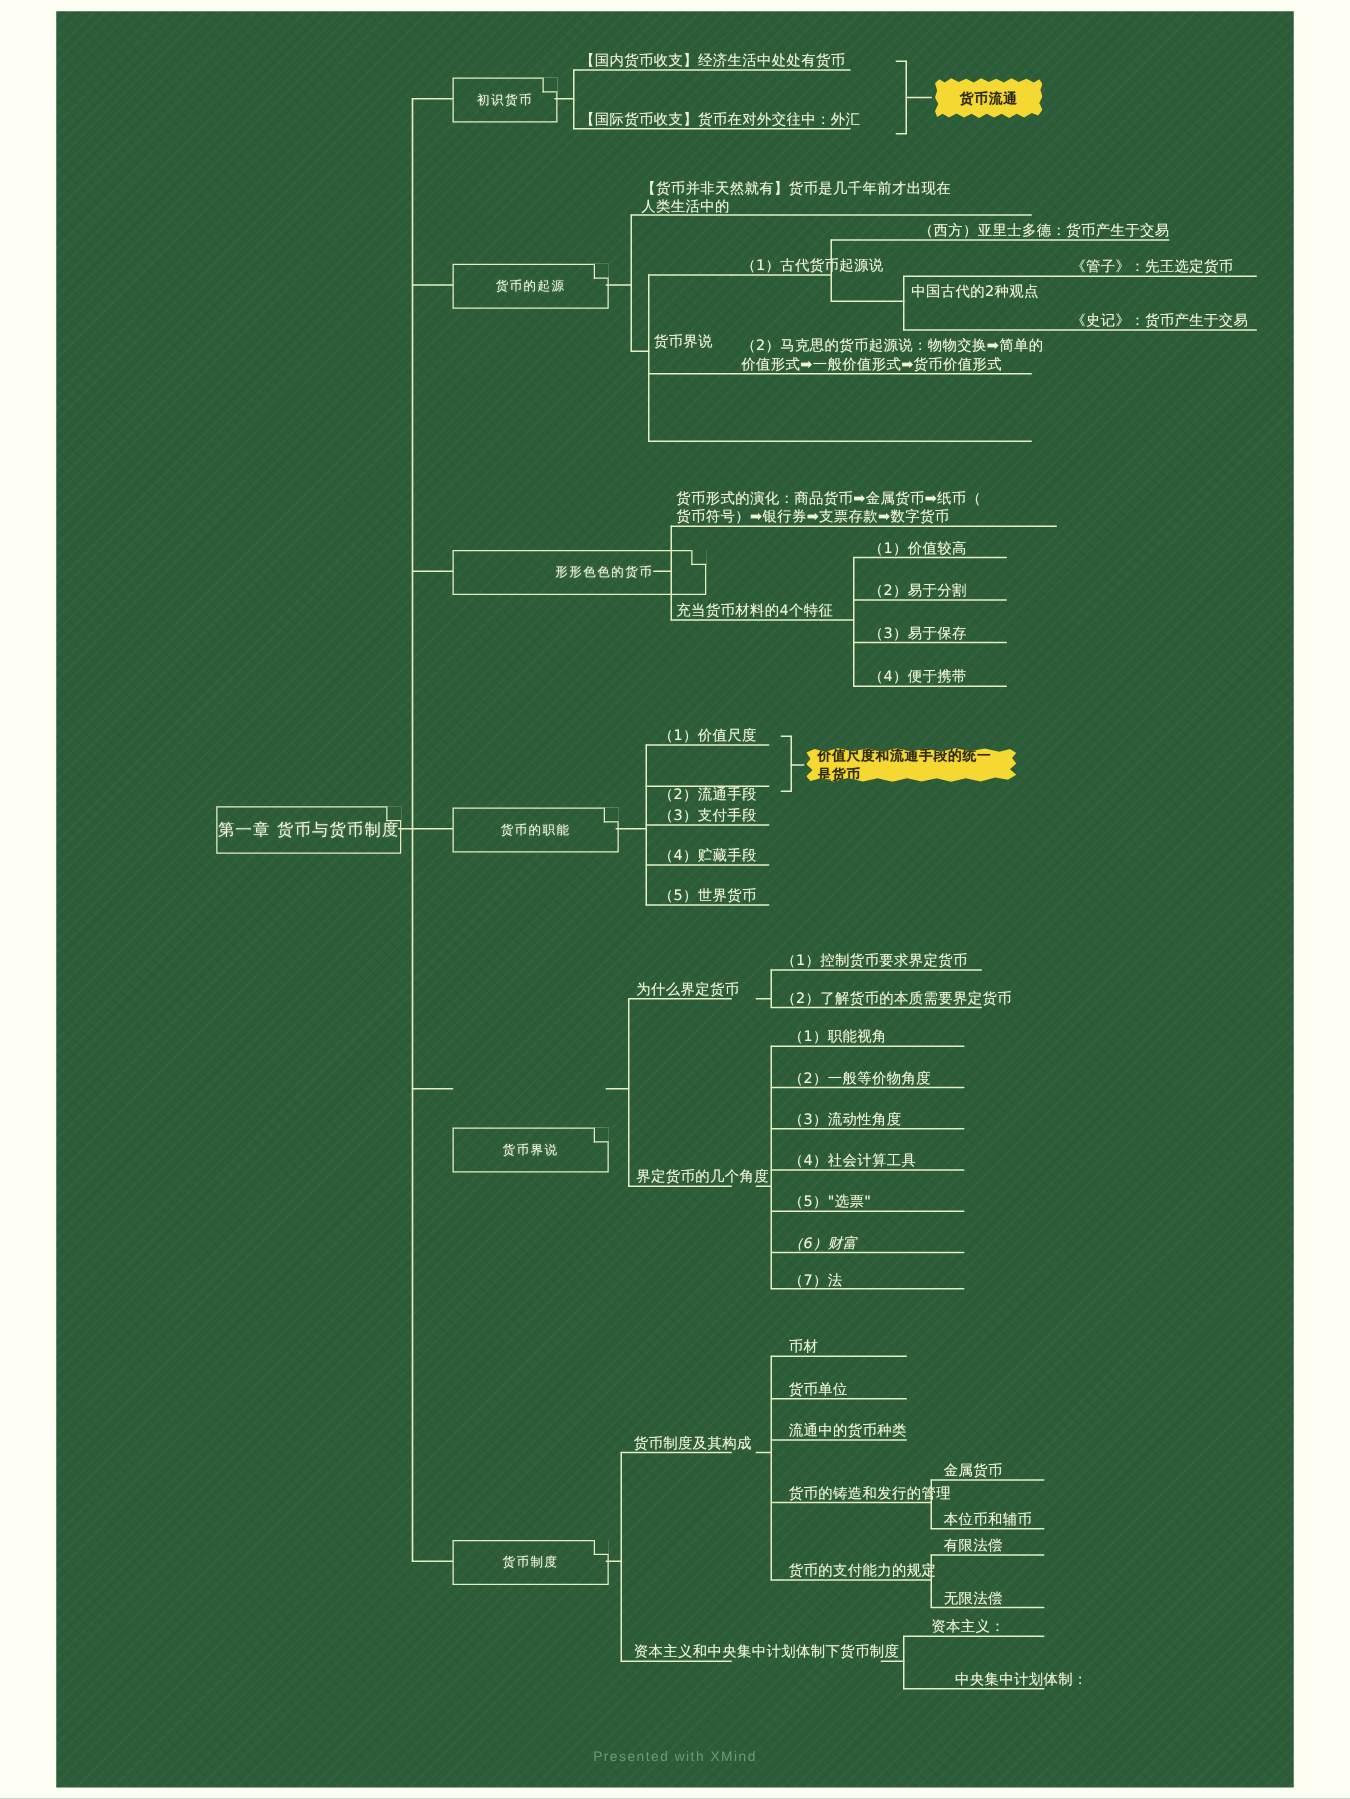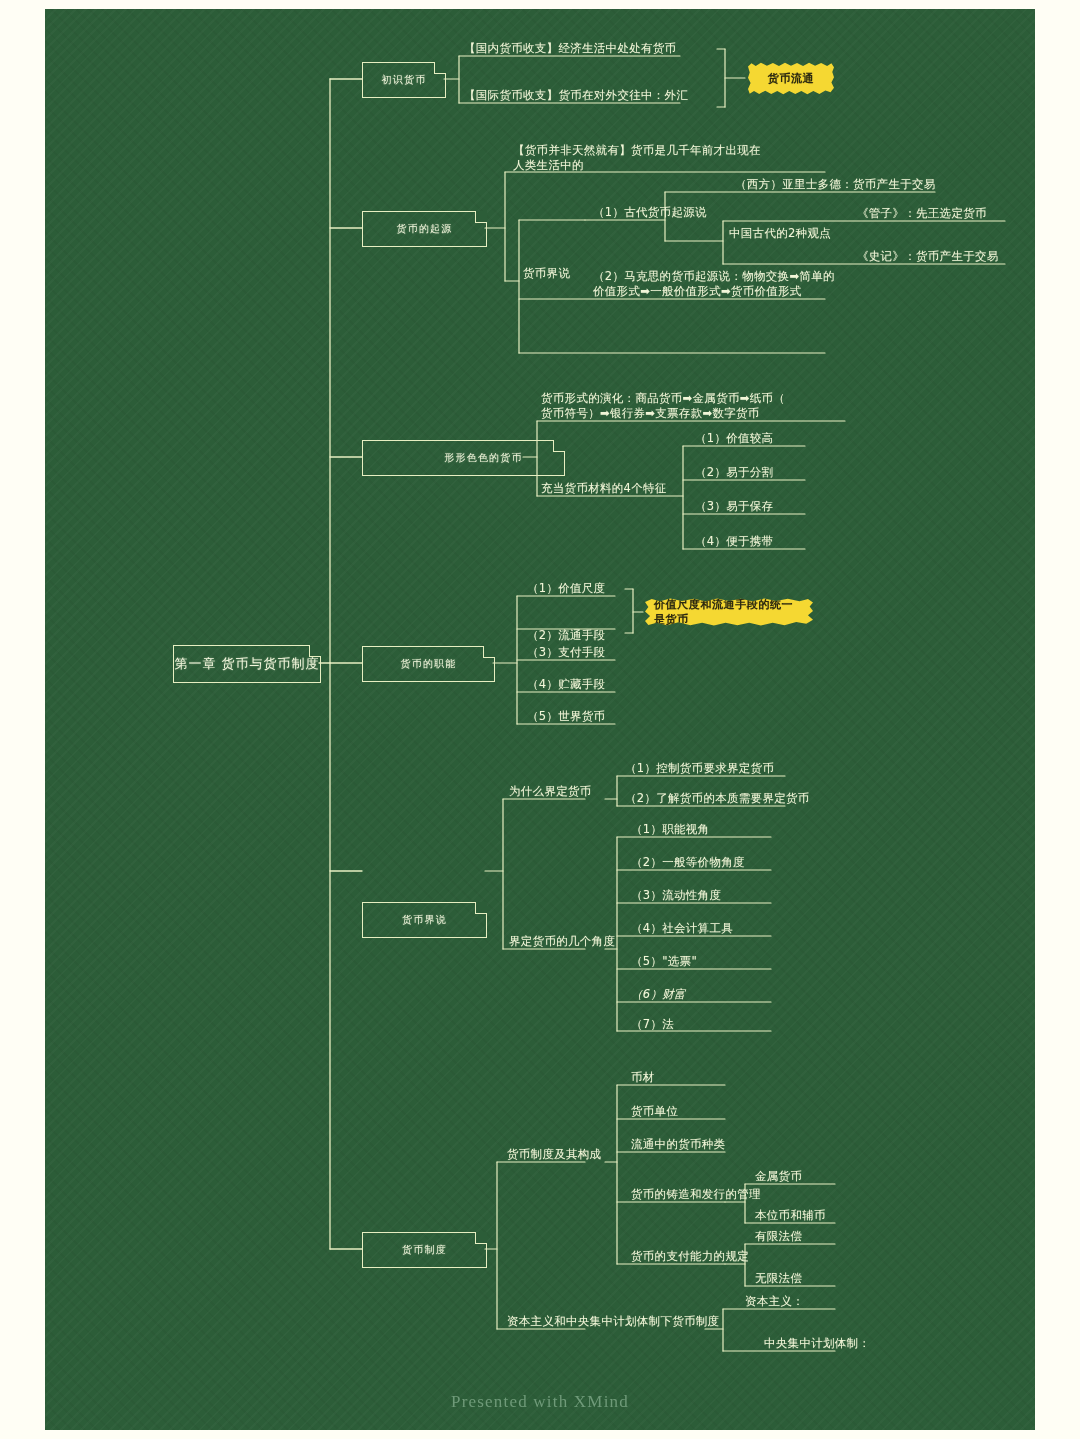--- a/index.html
+++ b/index.html
@@ -72,23 +72,23 @@
     font-weight:bold;
     clip-path:polygon(0% 14%,4% 4%,9% 12%,15% 2%,22% 11%,29% 3%,36% 12%,43% 2%,50% 11%,57% 3%,64% 12%,71% 2%,78% 11%,85% 3%,92% 12%,97% 4%,100% 16%,98% 30%,100% 46%,97% 62%,100% 78%,96% 92%,90% 86%,83% 97%,76% 88%,69% 98%,62% 88%,55% 97%,48% 88%,41% 98%,34% 88%,27% 97%,20% 87%,13% 97%,7% 88%,2% 96%,0% 82%,3% 64%,0% 48%,2% 32%);
     text-shadow:0 0 1px rgba(0,0,0,0.25);
   }
   #footer{
     position:absolute;
     left:0;right:0;
     bottom:18px;
     text-align:center;
     color:#6f9a79;
-    font-size:17px;
+    font-size:11px;
     letter-spacing:1.2px;
-    font-family:Liberation Serif, serif;
+    font-family:Liberation Sans, sans-serif;
   }
 </style>
 </head>
 <body>
 
 <div id="board">
 
   <svg id="svgwrap" viewBox="0 0 990 1421" xmlns="http://www.w3.org/2000/svg">
     <g fill="none" stroke="#e8efc2" stroke-width="1.3" stroke-linecap="round" stroke-linejoin="round">
 

